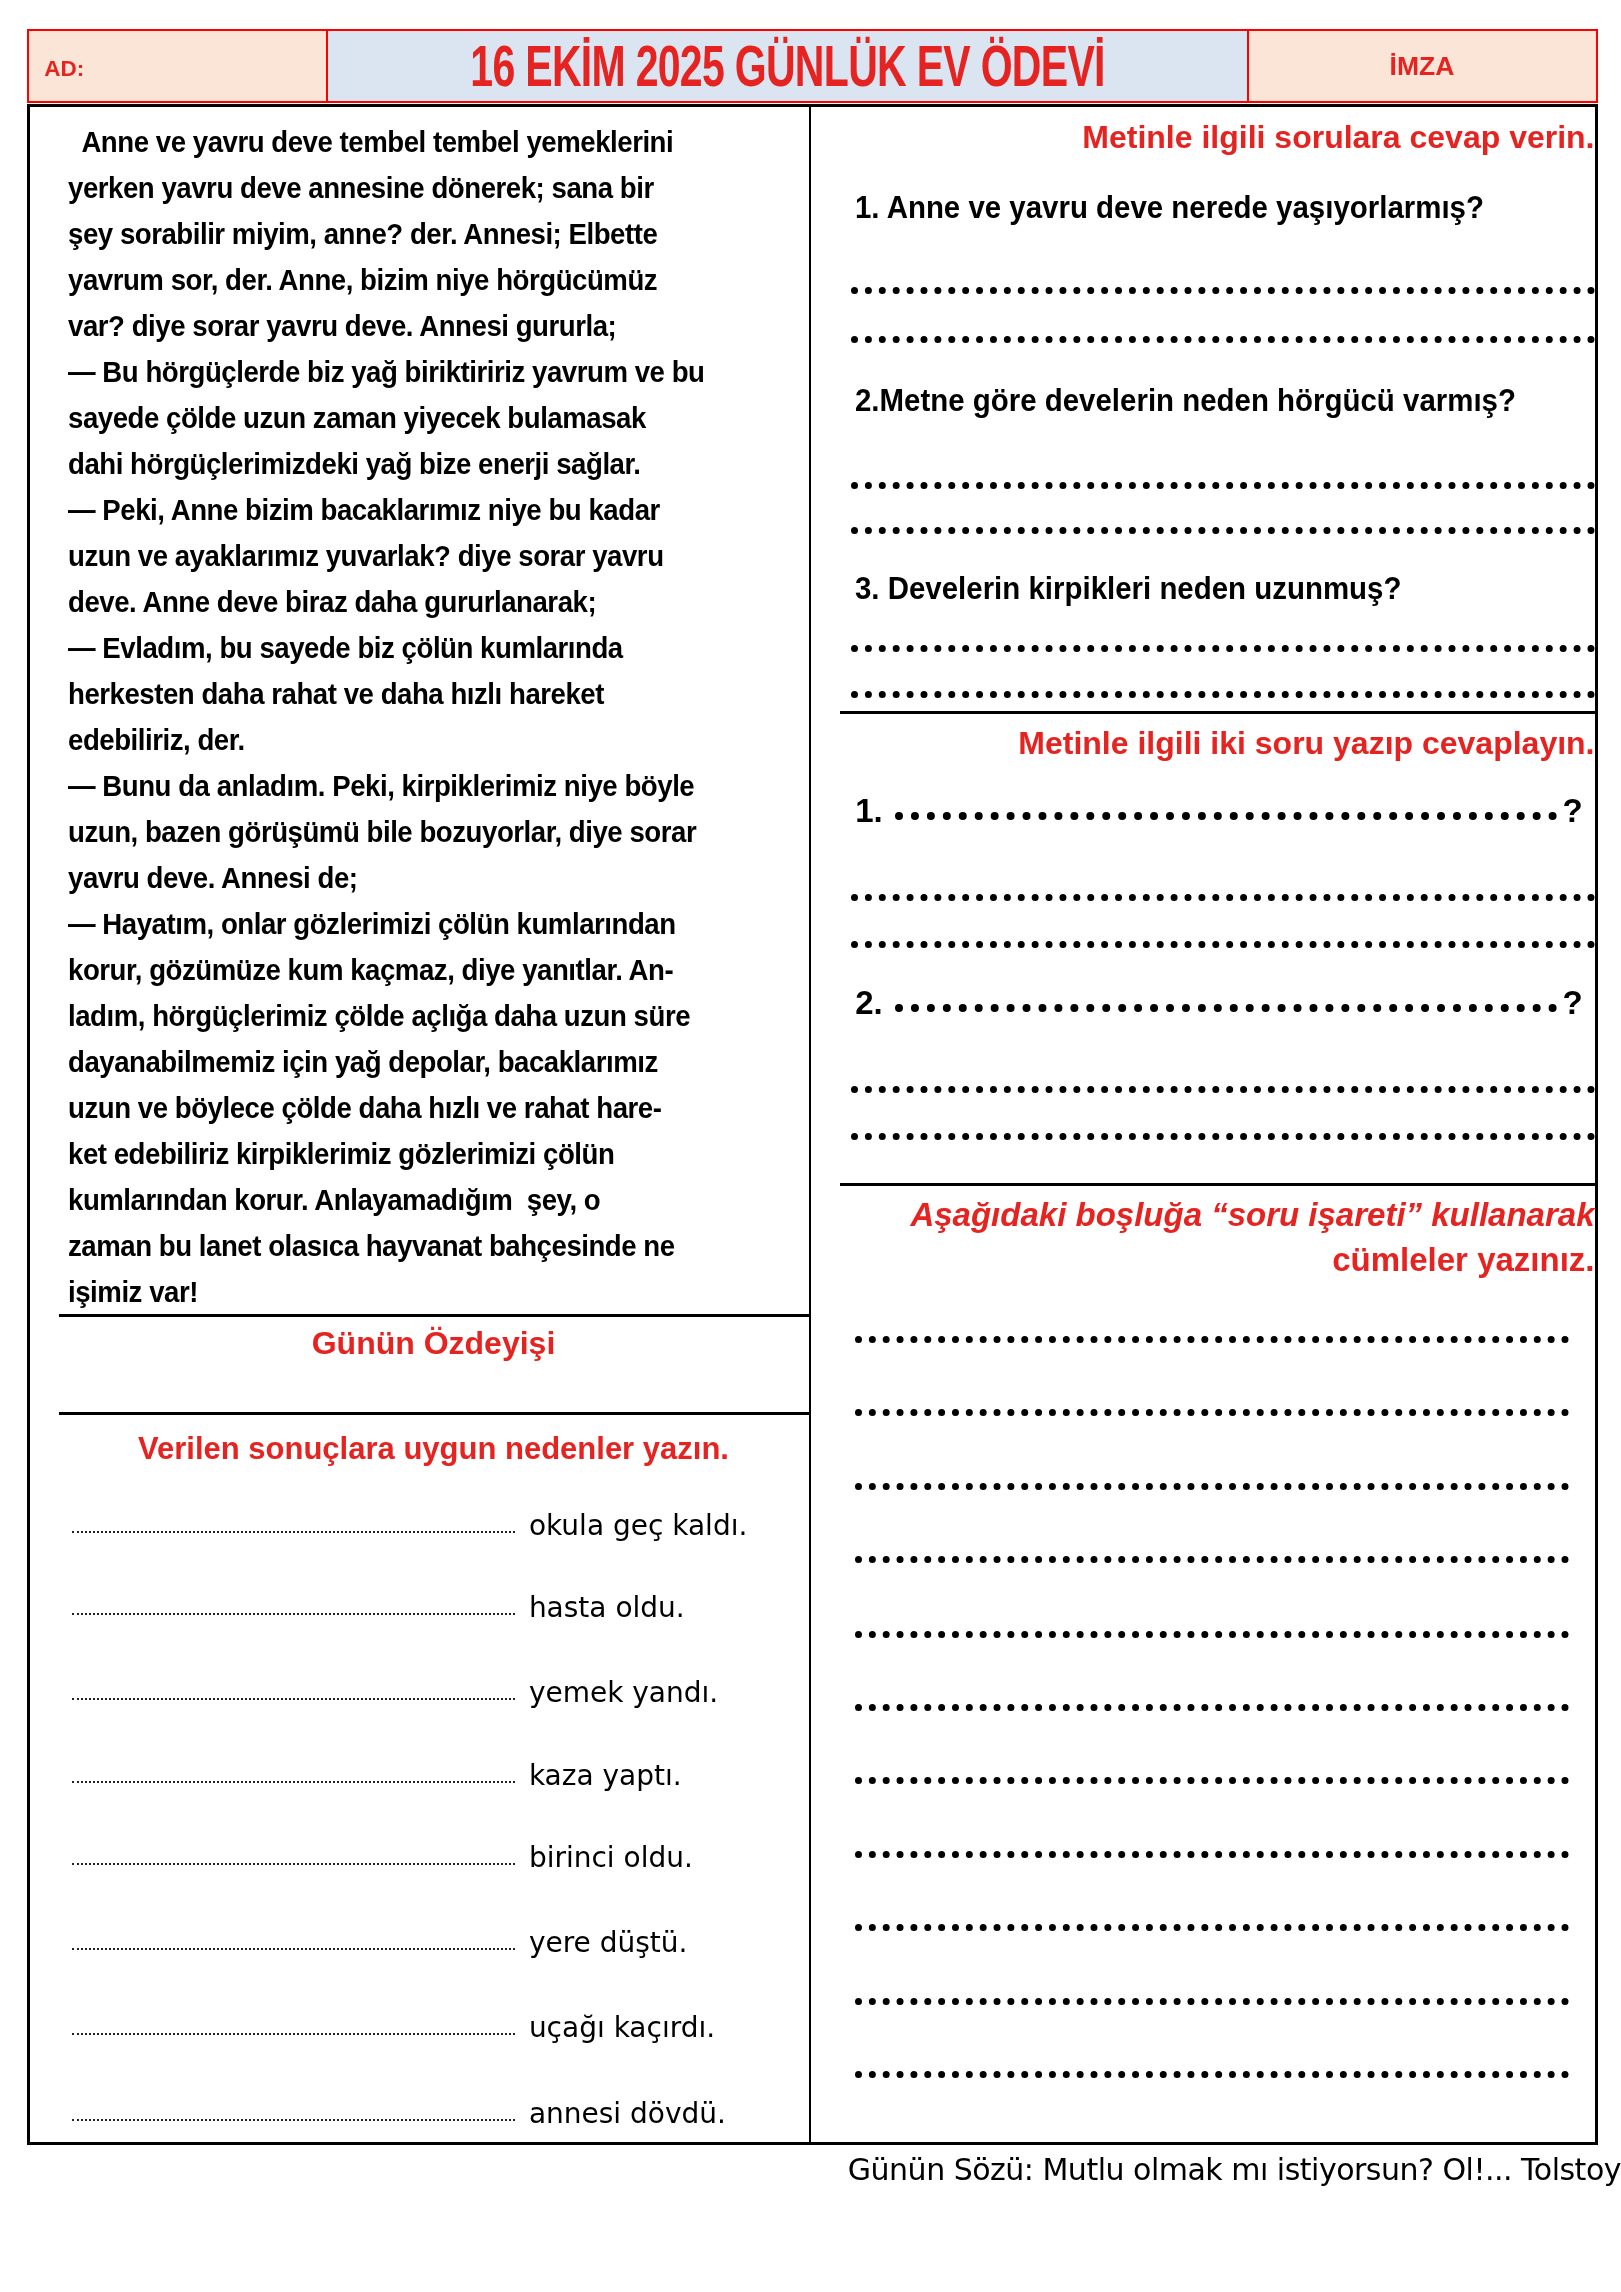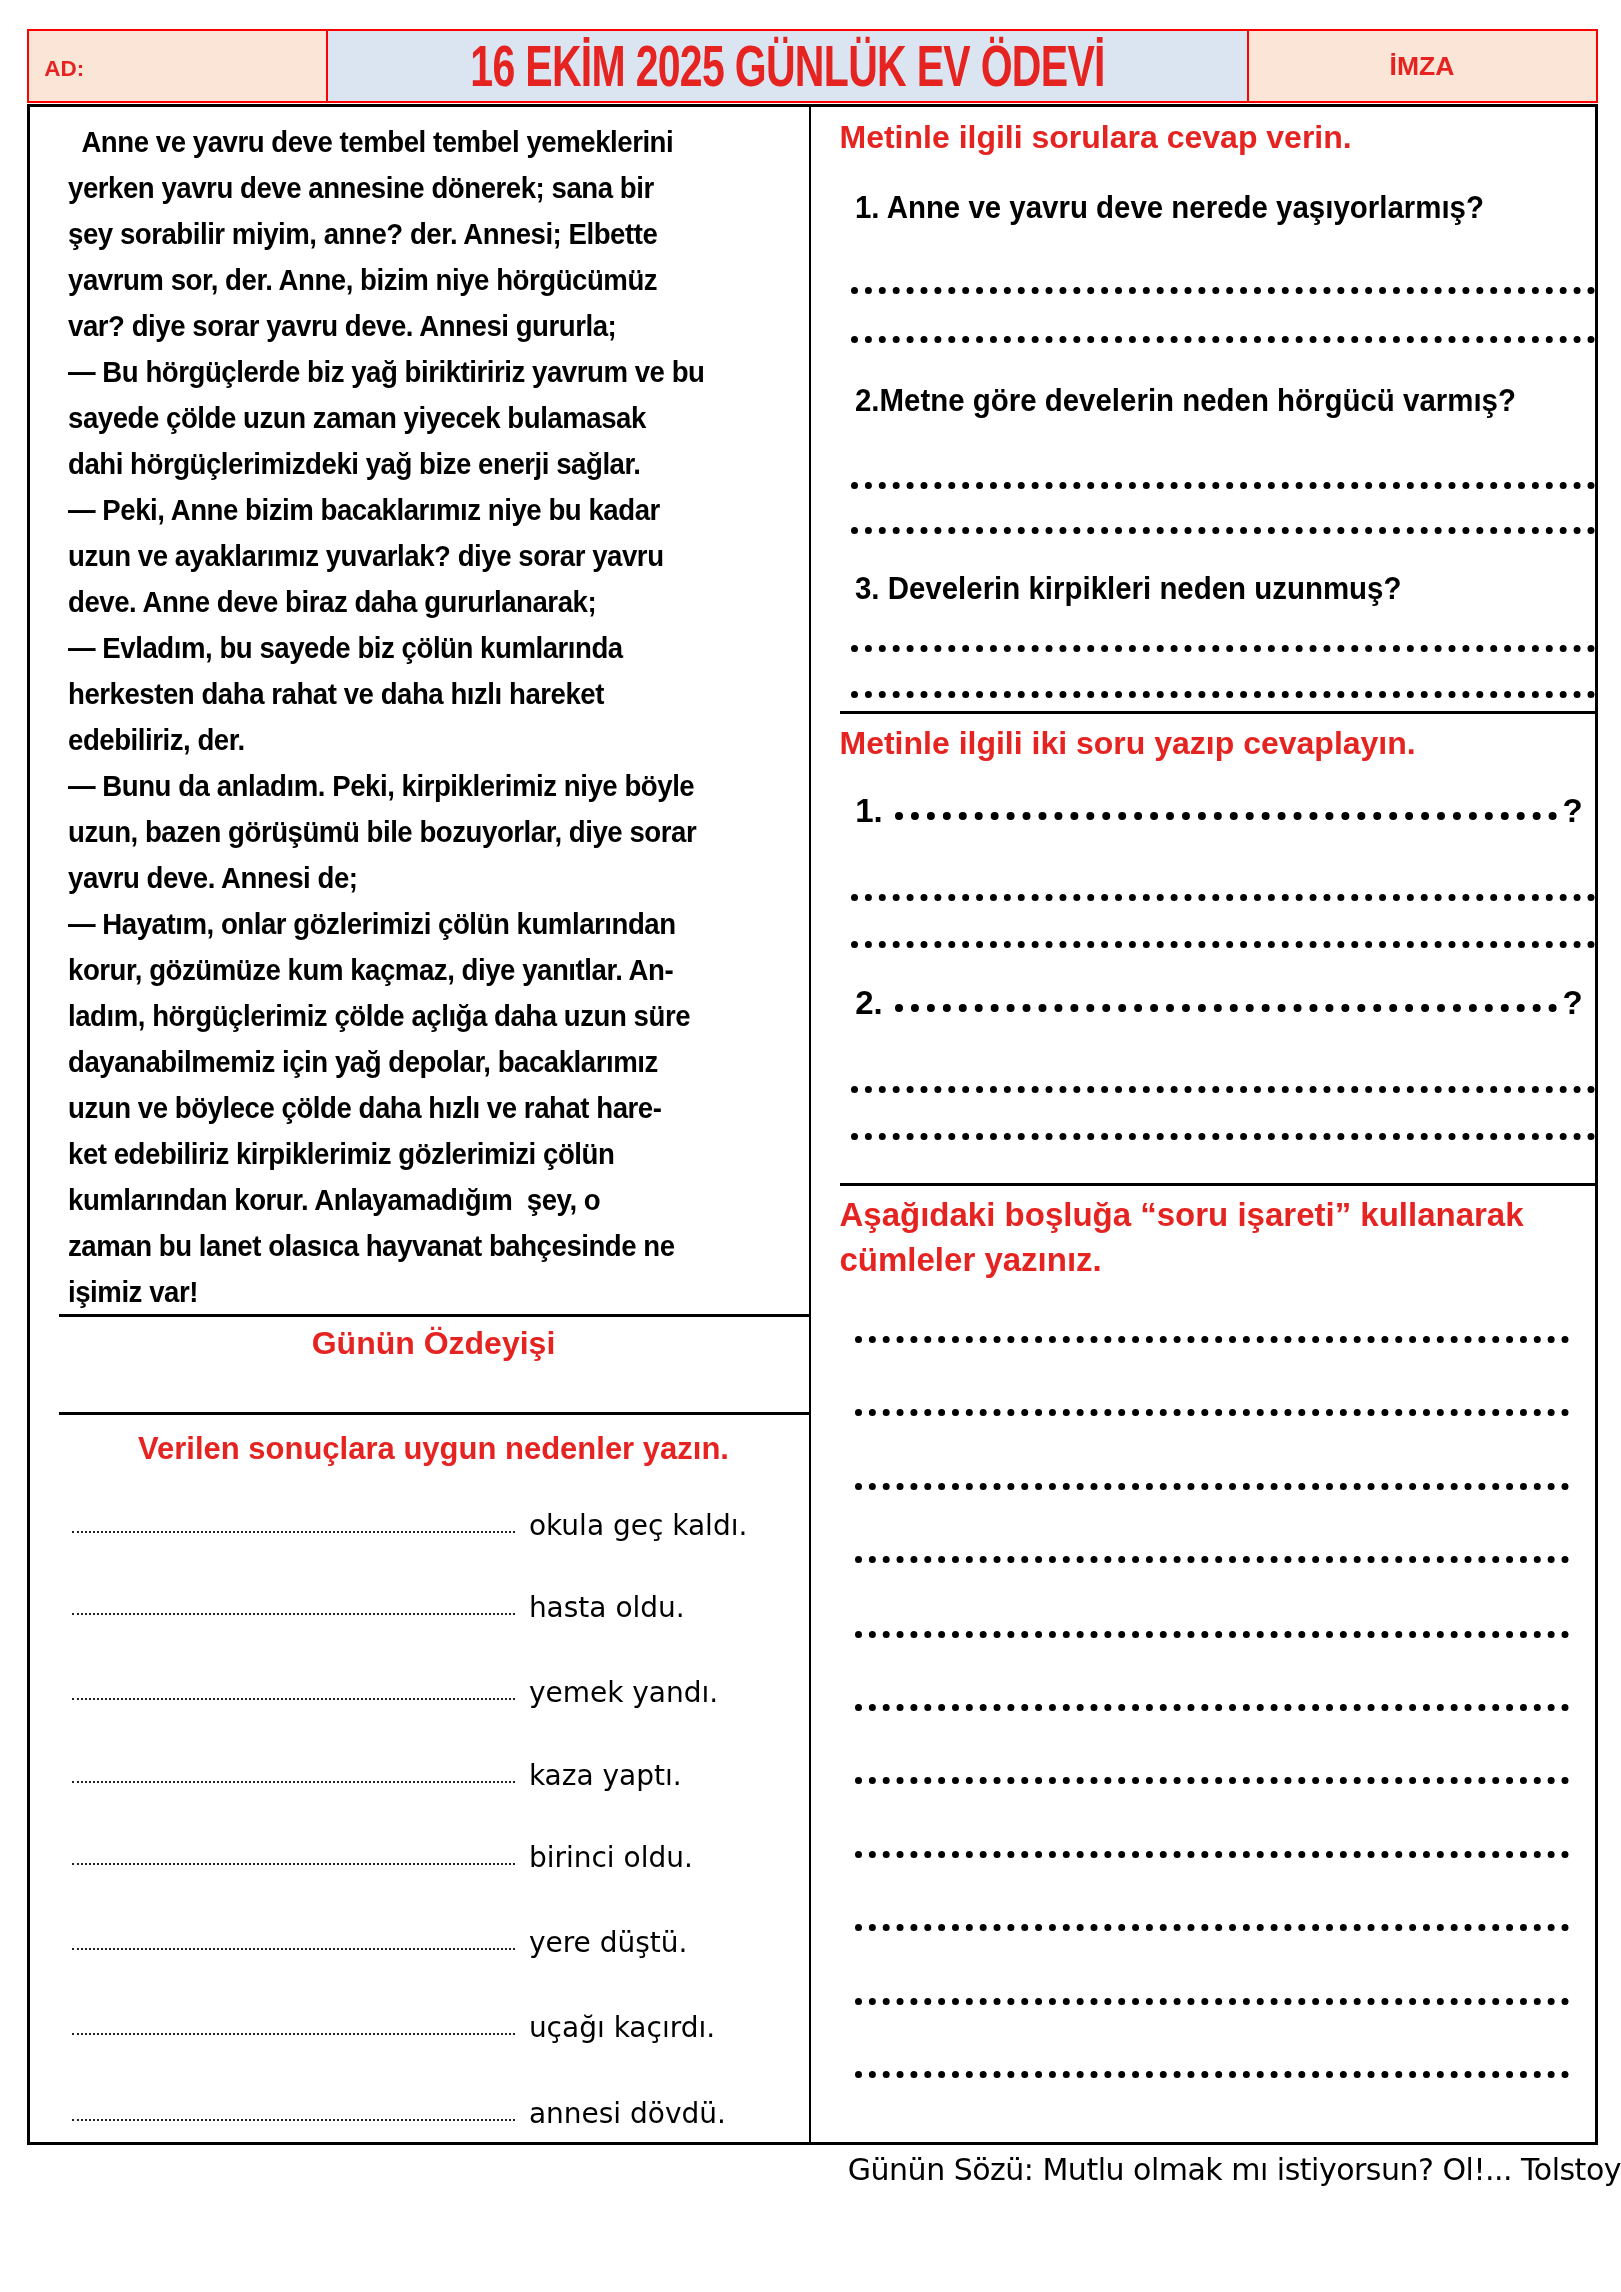--- a/index.html
+++ b/index.html
@@ -26,41 +26,41 @@
   .col-right { position:absolute; left:781px; top:0; right:0; height:100%;
                display:flex; flex-direction:column; }
   .sec { position:relative; box-sizing:border-box;margin-left:29px; }
   .bb  { border-bottom:3.9px solid #000; }
   
   .story { height:1210px; padding:11.8px 5.9px 0 9.8px; overflow:hidden; }
   .story-text { font-weight:bold; font-size:30px; line-height:46px; letter-spacing:-0.5px;
                 white-space:pre; width:843px; transform:scaleX(0.92); transform-origin:left top; }
   
   .red-title { color:#e52421; font-weight:bold; font-size:32px; }
-  .abs { position:absolute; left:0; right:0; text-align:left; }
+  .abs { position:absolute; left:0; right:0; text-align:right; }
   
   .ozdeyisi { height:98px; text-align:center; padding-top:8px; }
   
   .verilen { flex:1; position:relative; }
   .verilen-title { text-align:center; margin-top:15.7px; font-size:31px; }
   .blank-row { position:absolute; left:13.7px; height:39px; display:flex; align-items:flex-end; }
   .leader { width:443px; height:0; border-bottom:2.9px dotted #222; margin-bottom:8.8px; }
   .phrase { font-family:"DejaVu Sans", sans-serif; font-size:28px; margin-left:13.7px; white-space:nowrap; }
   
   .sec-a { height:607px; }
   .sec-b { height:472px; }
   .sec-c { flex:1; }
   .q { position:absolute; left:15.7px; font-weight:bold; font-size:32px; white-space:nowrap;
        transform:scaleX(0.92); transform-origin:left center; }
   .dot-big { position:absolute; left:11.8px; right:0; height:0; border-top:7.8px dotted #000; }
   .dot-big.short { left:15.7px; right:25.5px; }
   .qline { position:absolute; left:15.7px; right:11.8px; display:flex; align-items:flex-end;
            font-weight:bold; font-size:33px; }
   .qleader { flex:1; height:0; border-bottom:8.8px dotted #000; margin:0 5.9px 9.8px 11.8px; }
-  .sec-c-title1 { font-size:33px; }
+  .sec-c-title1 { font-size:33px;font-style:italic; }
   .sec-c-title2 { font-size:33px; }
   
   .quote { position:absolute; left:0; top:2152px; width:100%; text-align:right;
            font-family:"DejaVu Sans", sans-serif; font-size:30px; letter-spacing:-0.5px; }
 </style>
 </head>
 <body>
 
 <div class="page">
 

